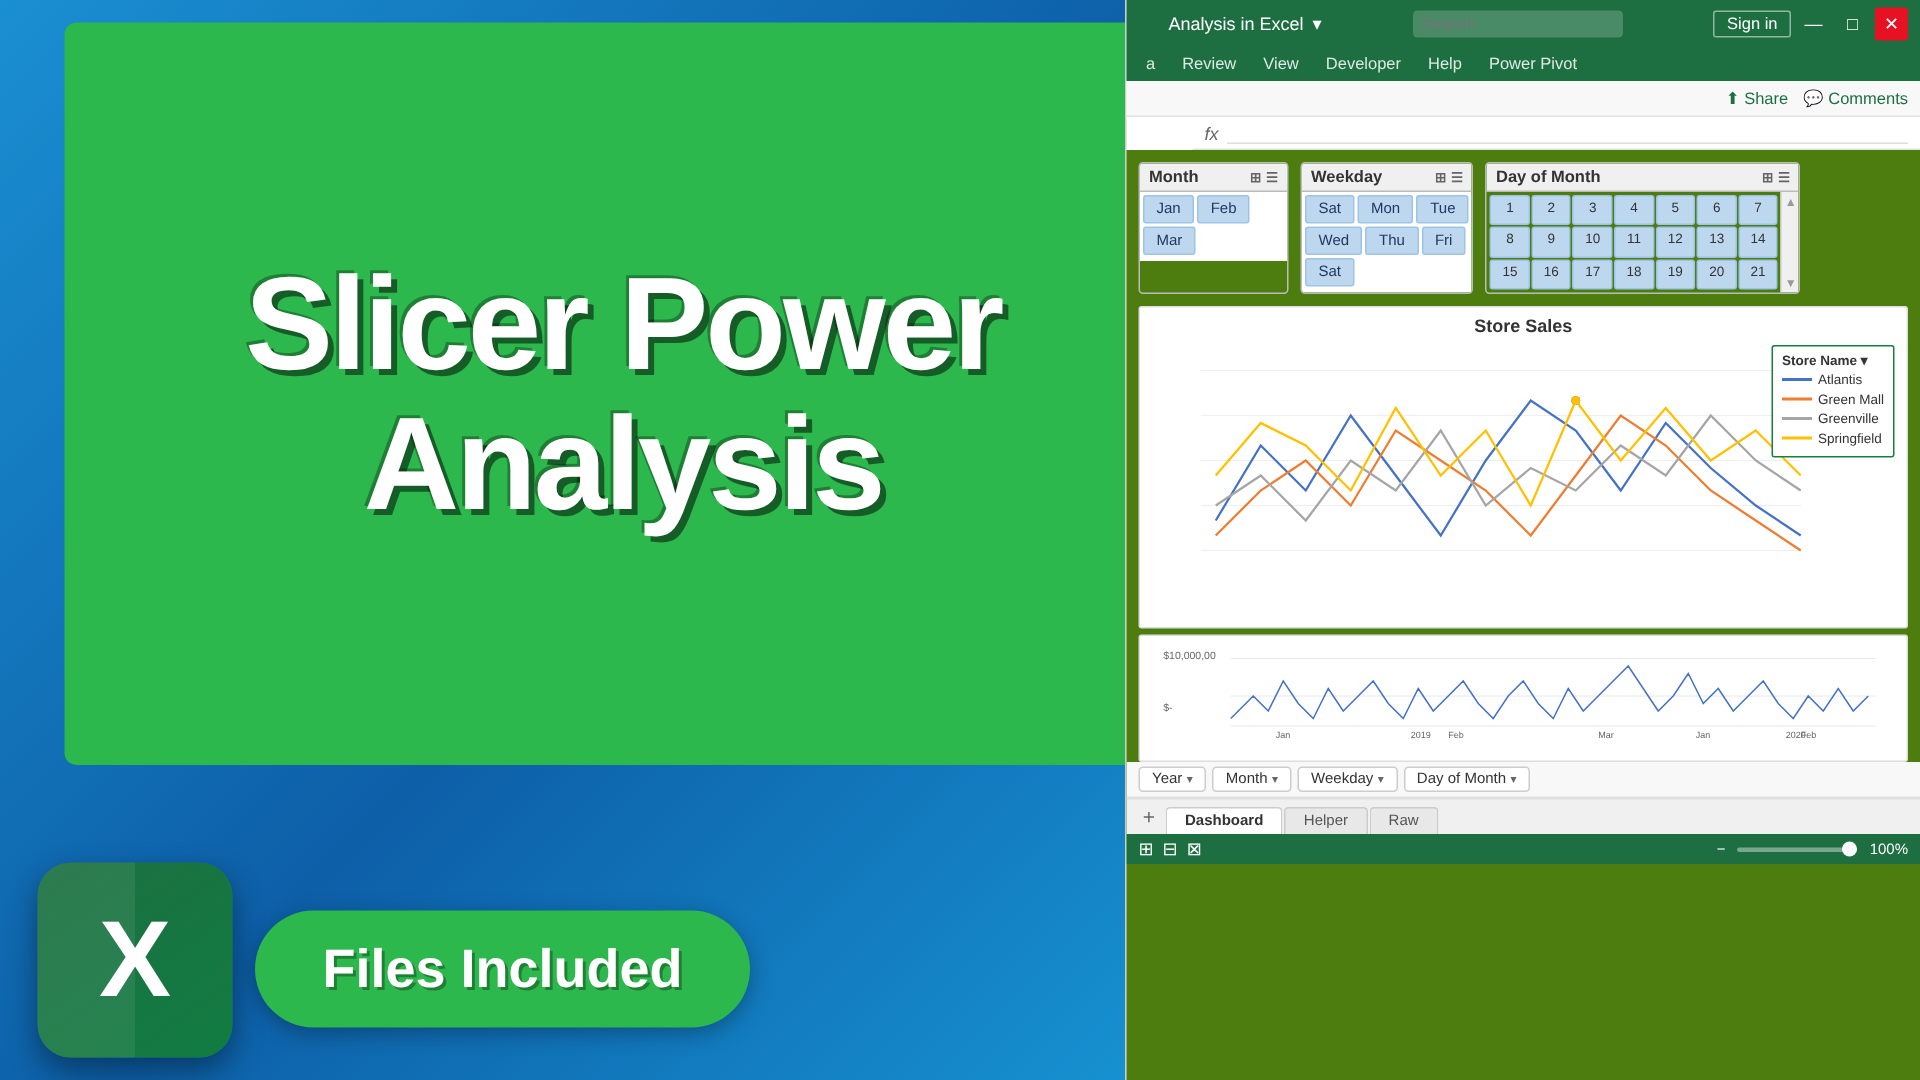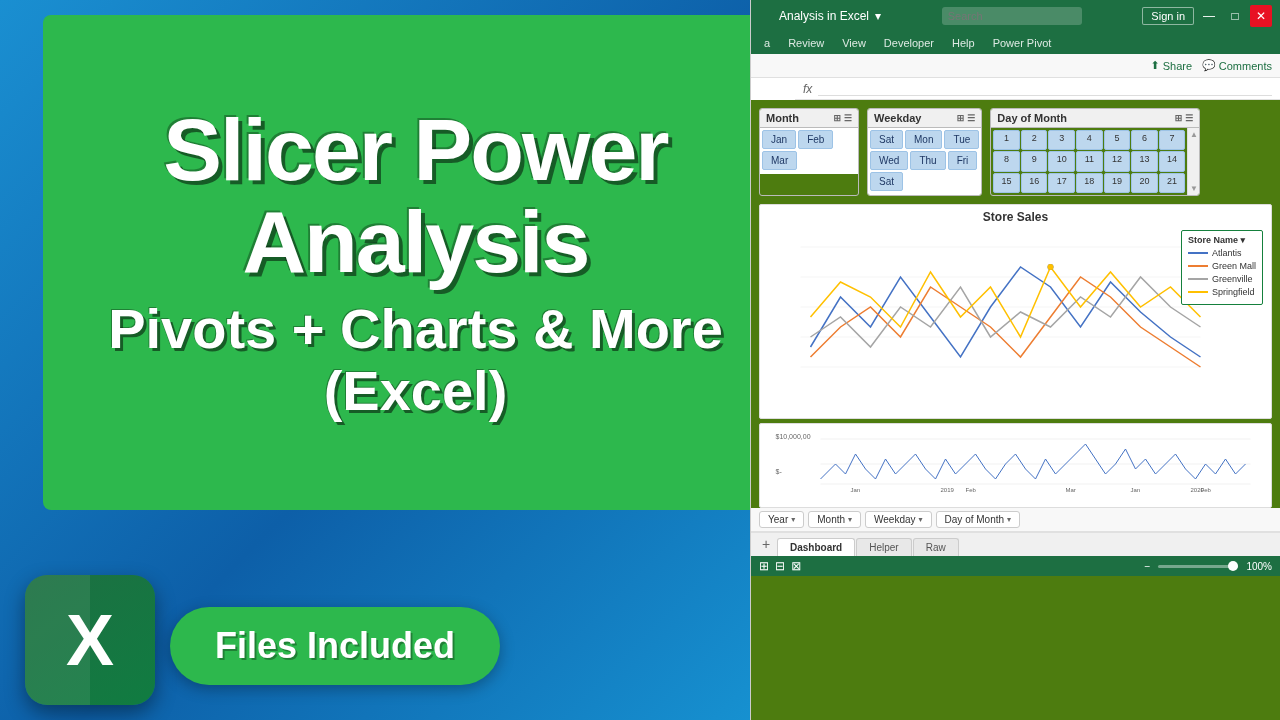--- a/index.html
+++ b/index.html
@@ -528,24 +528,20 @@
       border-radius: 50%;
       top: -4px;
       right: 0;
     }
   </style>
 </head>
 <body>
 
 <div class="thumbnail-panel">
   <div class="main-title">Slicer Power Analysis</div>
-  <div class="sub-title">
-    <span>Pivots + Charts
-&amp; More (Excel)</span>
-  </div>
 </div>
 
 <div class="excel-logo">
   <div class="excel-logo-bg">
     <span class="excel-x">X</span>
   </div>
 </div>
 
 <div class="files-badge">
   <span class="files-badge-text">Files Included</span>

